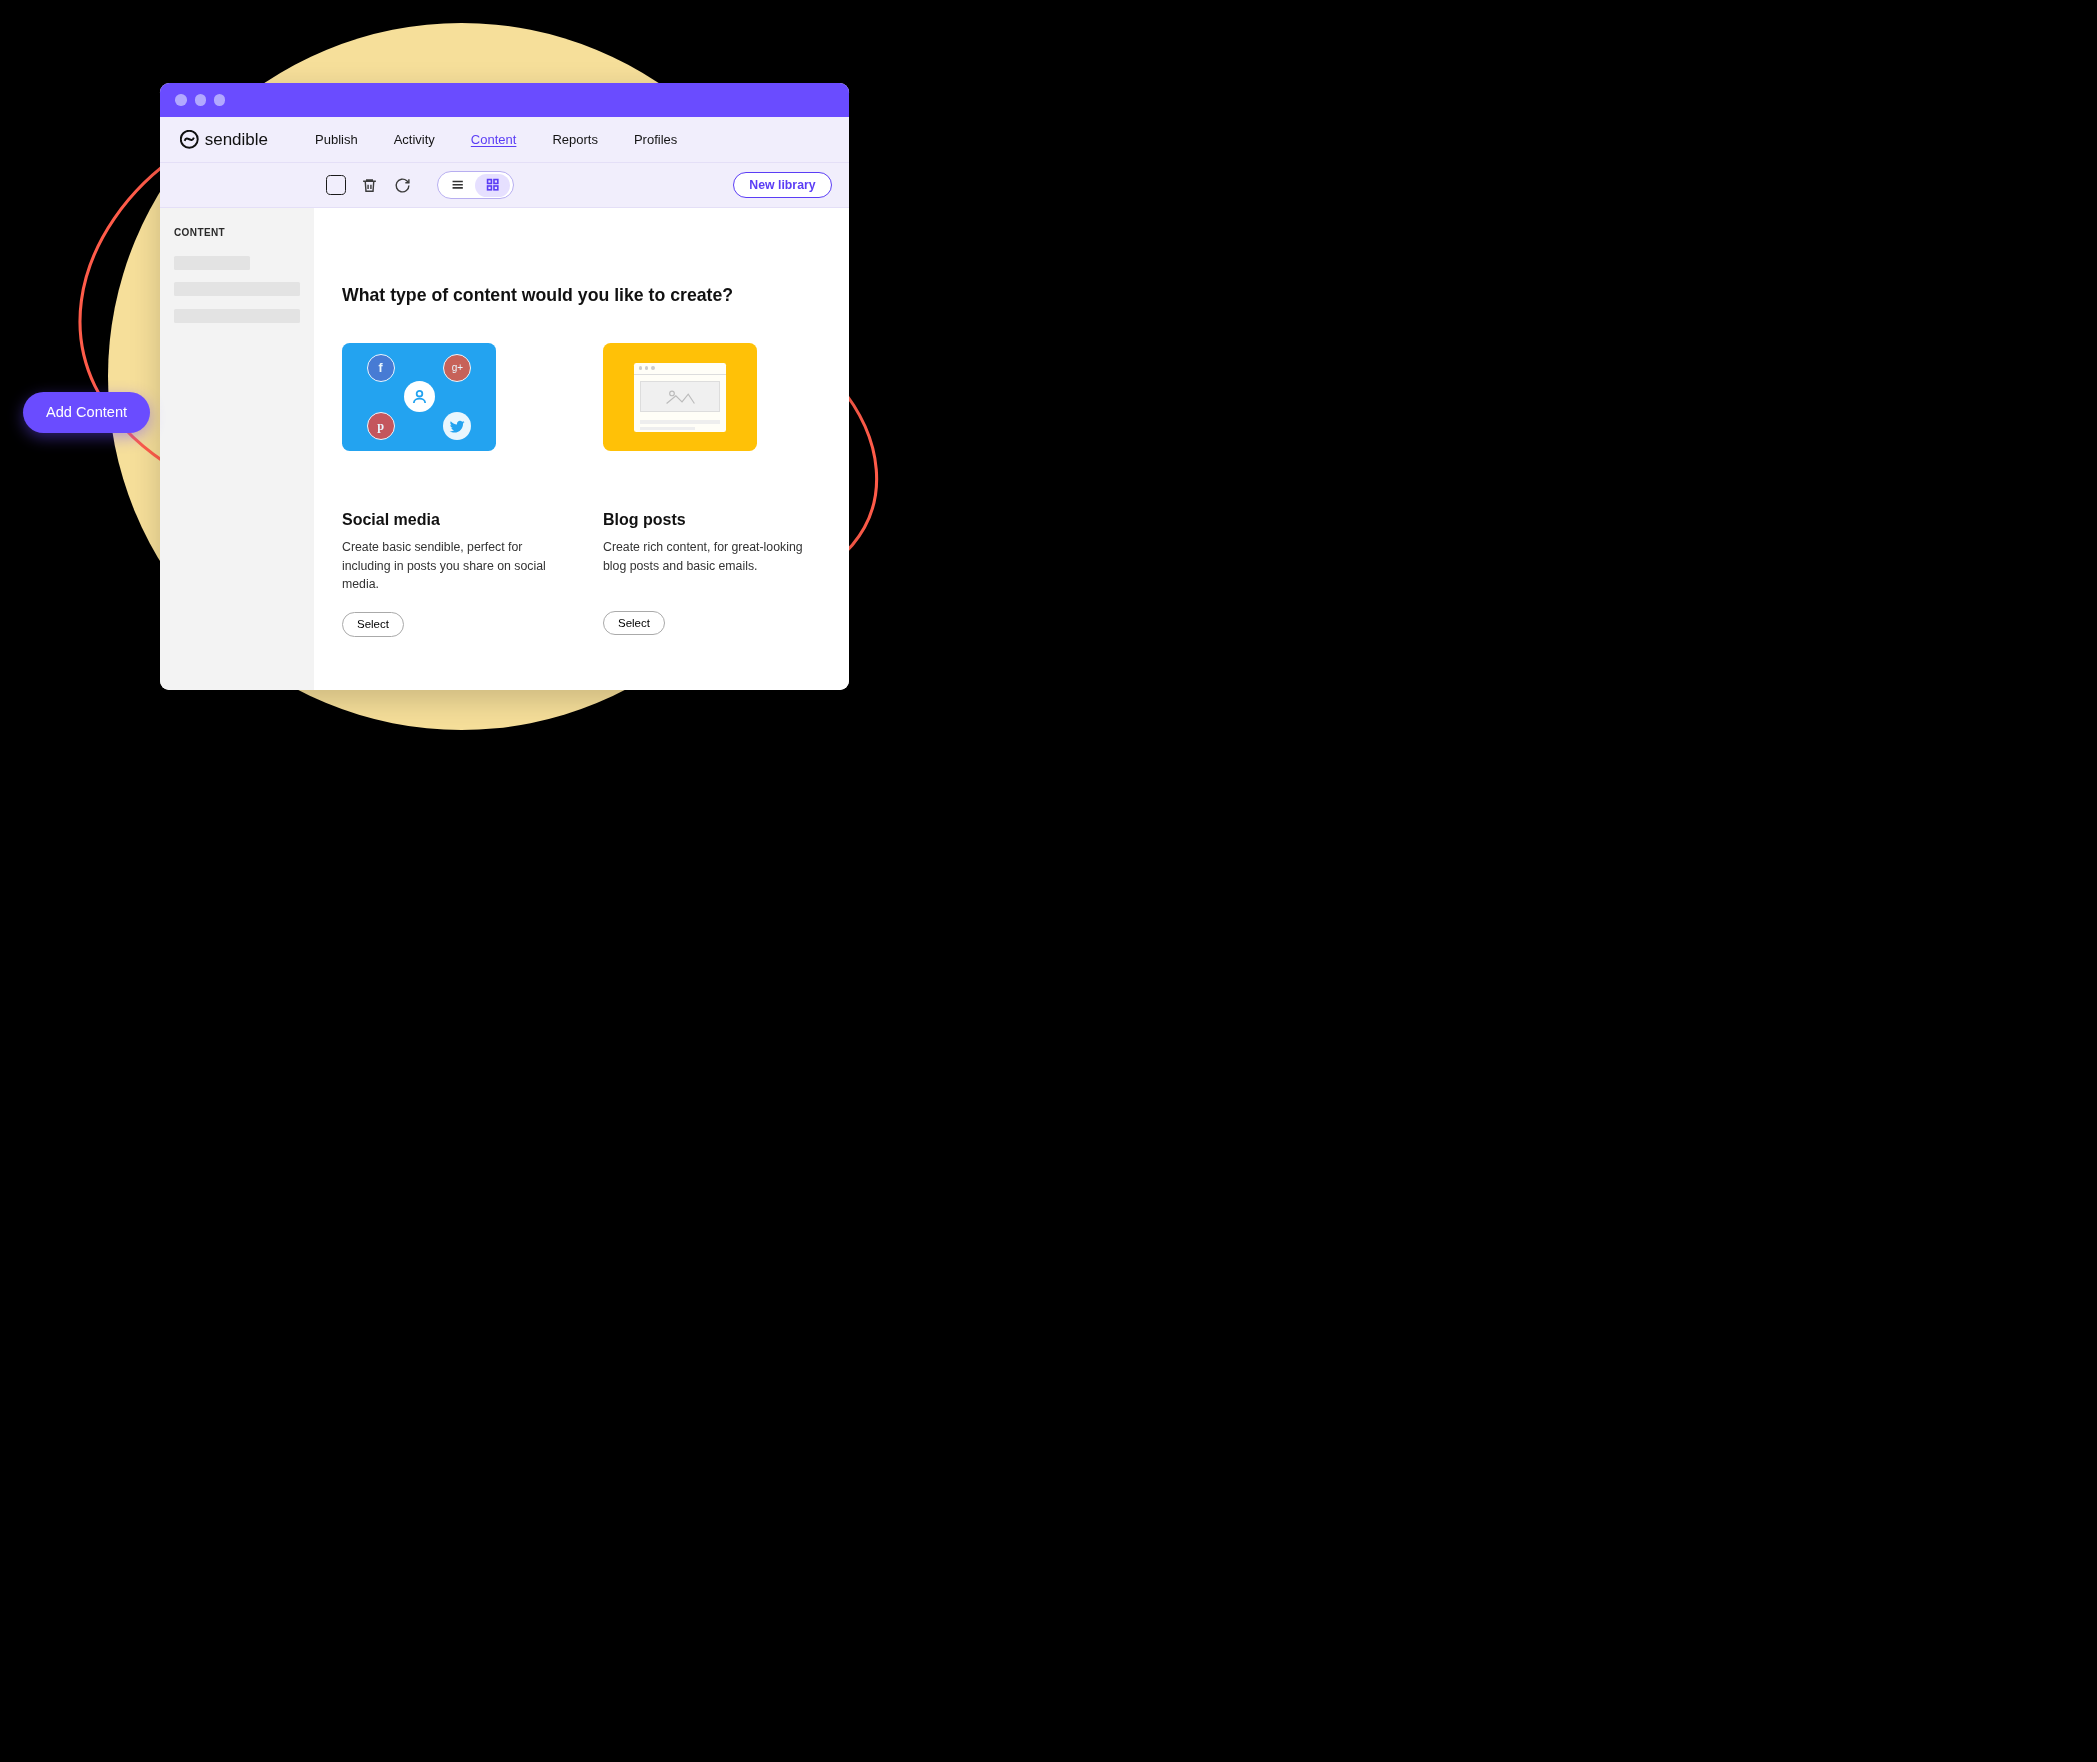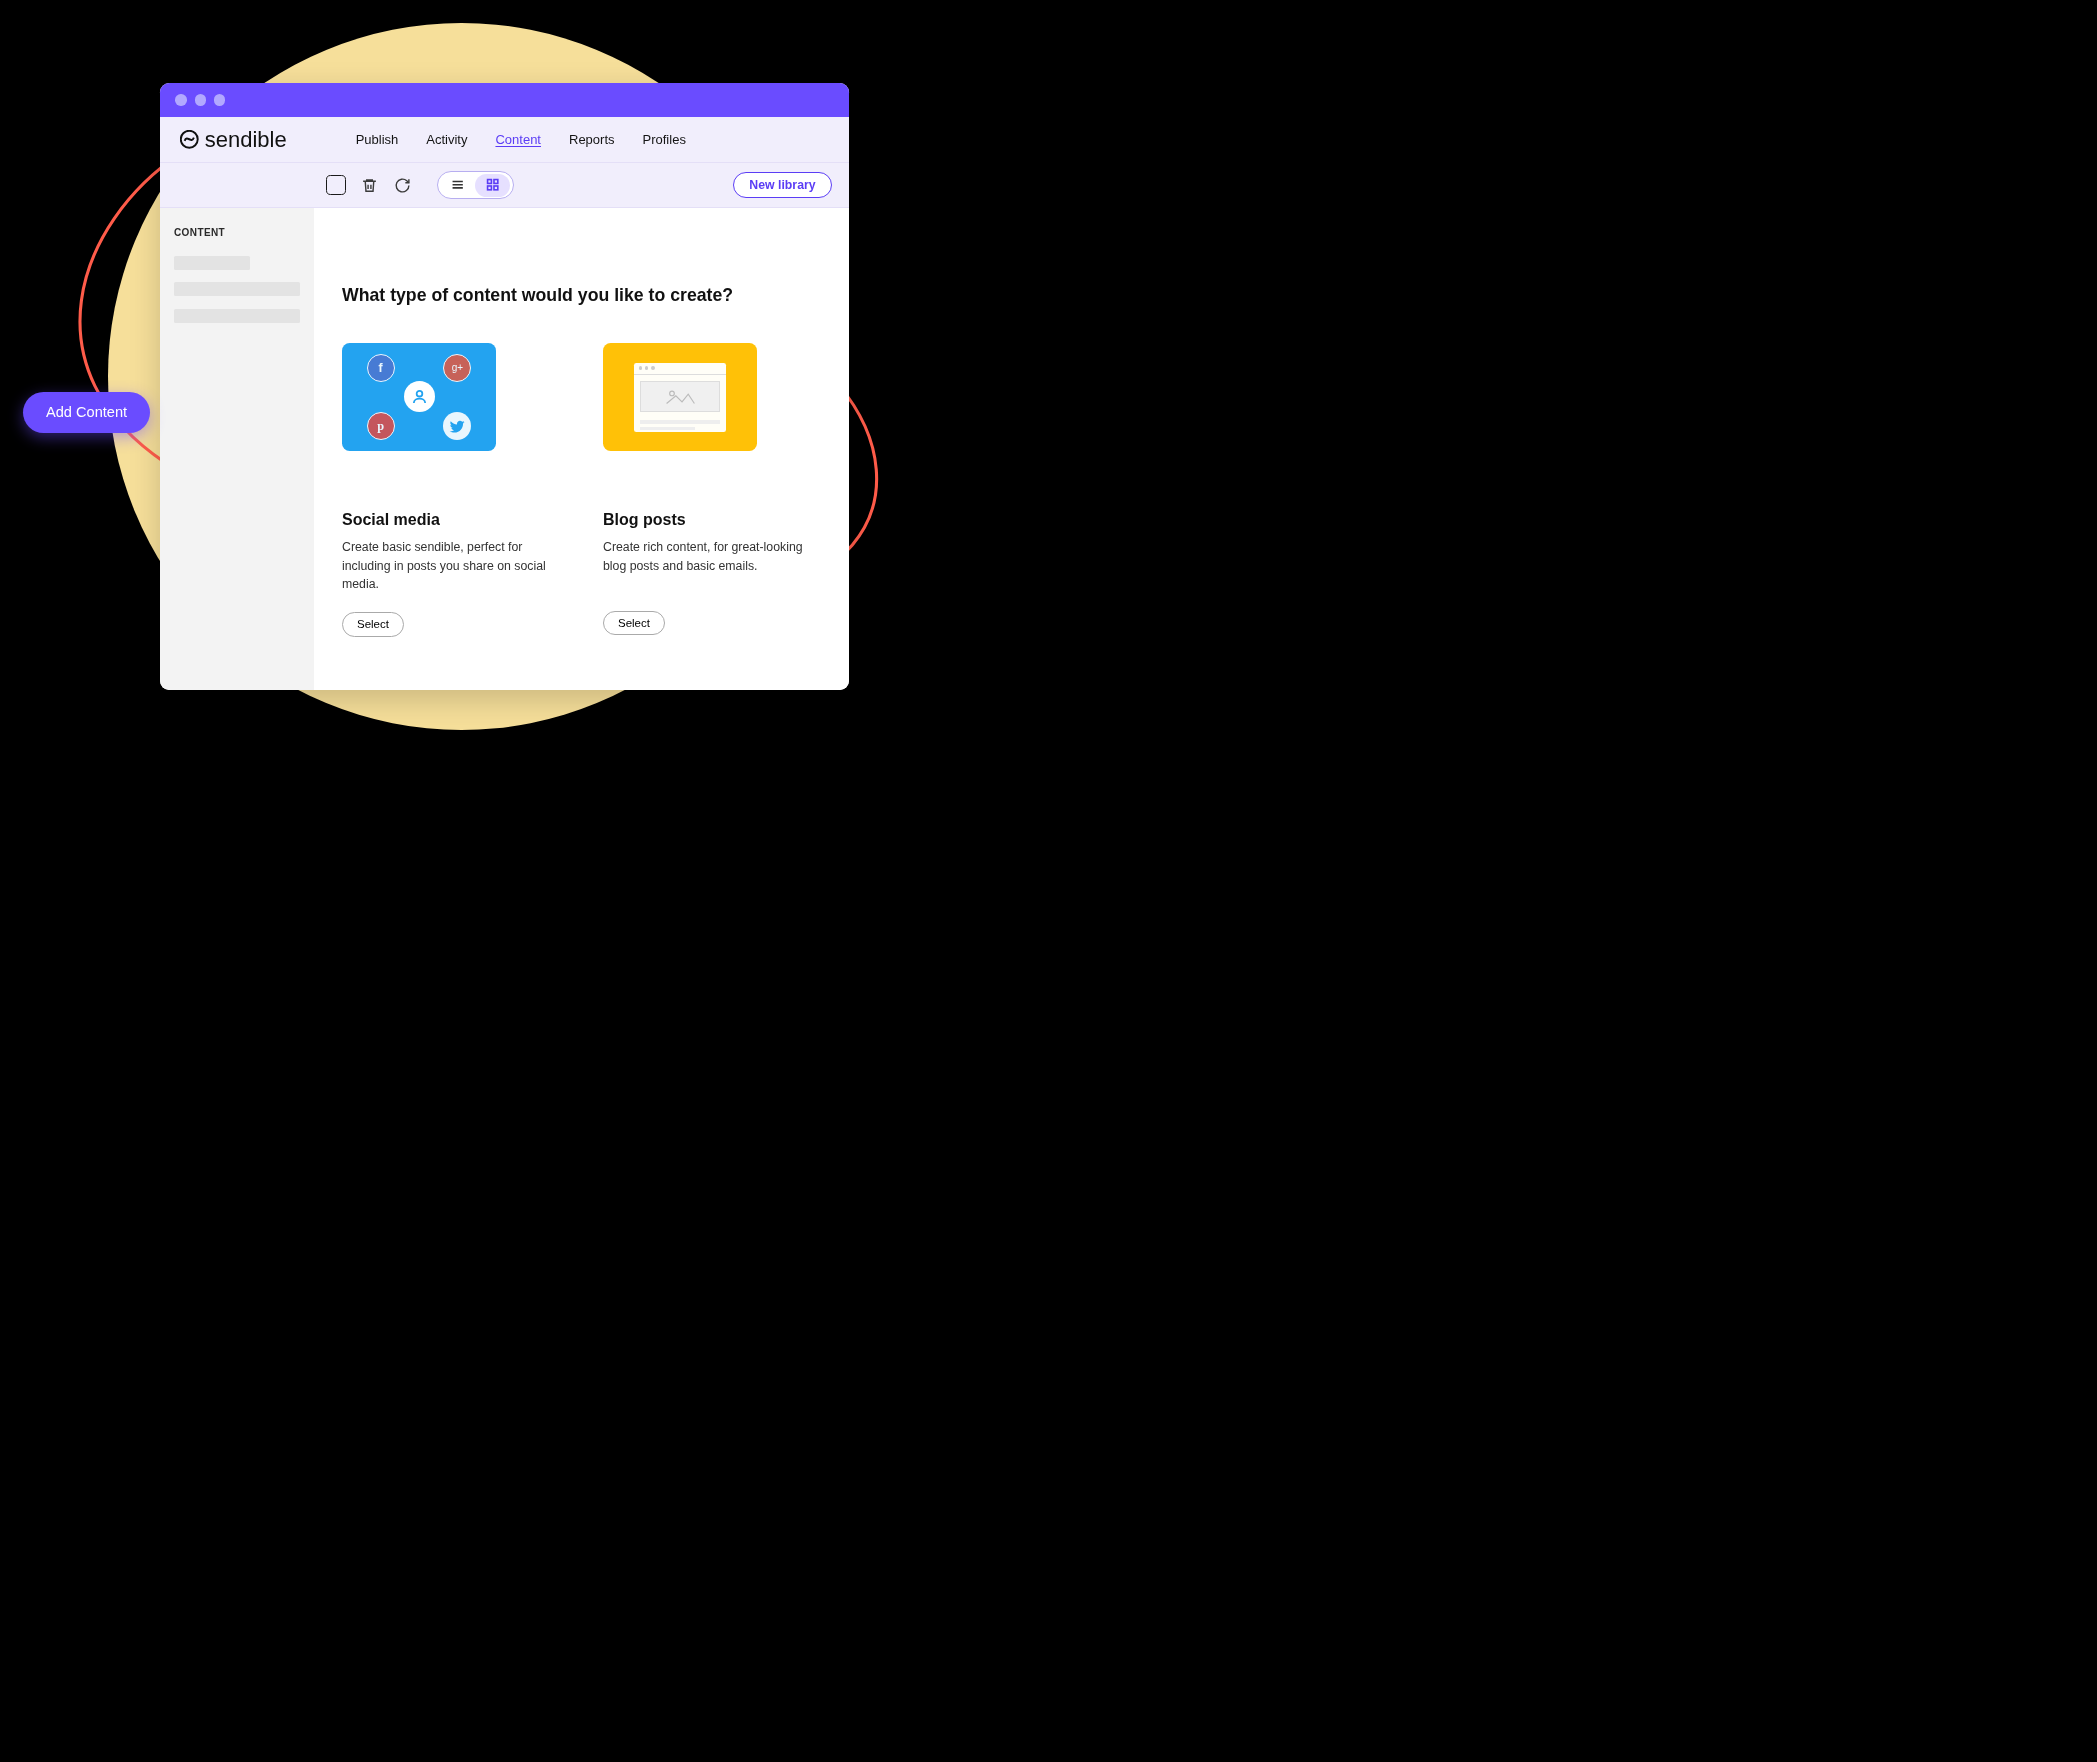--- a/index.html
+++ b/index.html
@@ -58,29 +58,29 @@
     background: #f1eefc;
     border-bottom: 0.8px solid #e4dff7;
     display: flex;
     align-items: center;
     padding: 0 20px;
   }
   .logo {
     display: flex;
     align-items: center;
     gap: 6.2px;
-    font-size: 22px;
+    font-size: 17px;
     font-weight: 500;
     color: #111;
   }
   .logo svg { width: 18.5px; height: 18.5px; }
   .nav-items {
     display: flex;
-    gap: 28px;
-    margin-left: 69px;
+    gap: 36px;
+    margin-left: 47px;
   }
   .nav-item {
     font-size: 13px;
     color: #141414;
     cursor: pointer;
   }
   .nav-item.active {
     color: #5b3df5;
     text-decoration: underline;
     text-underline-offset: 2.3px;

